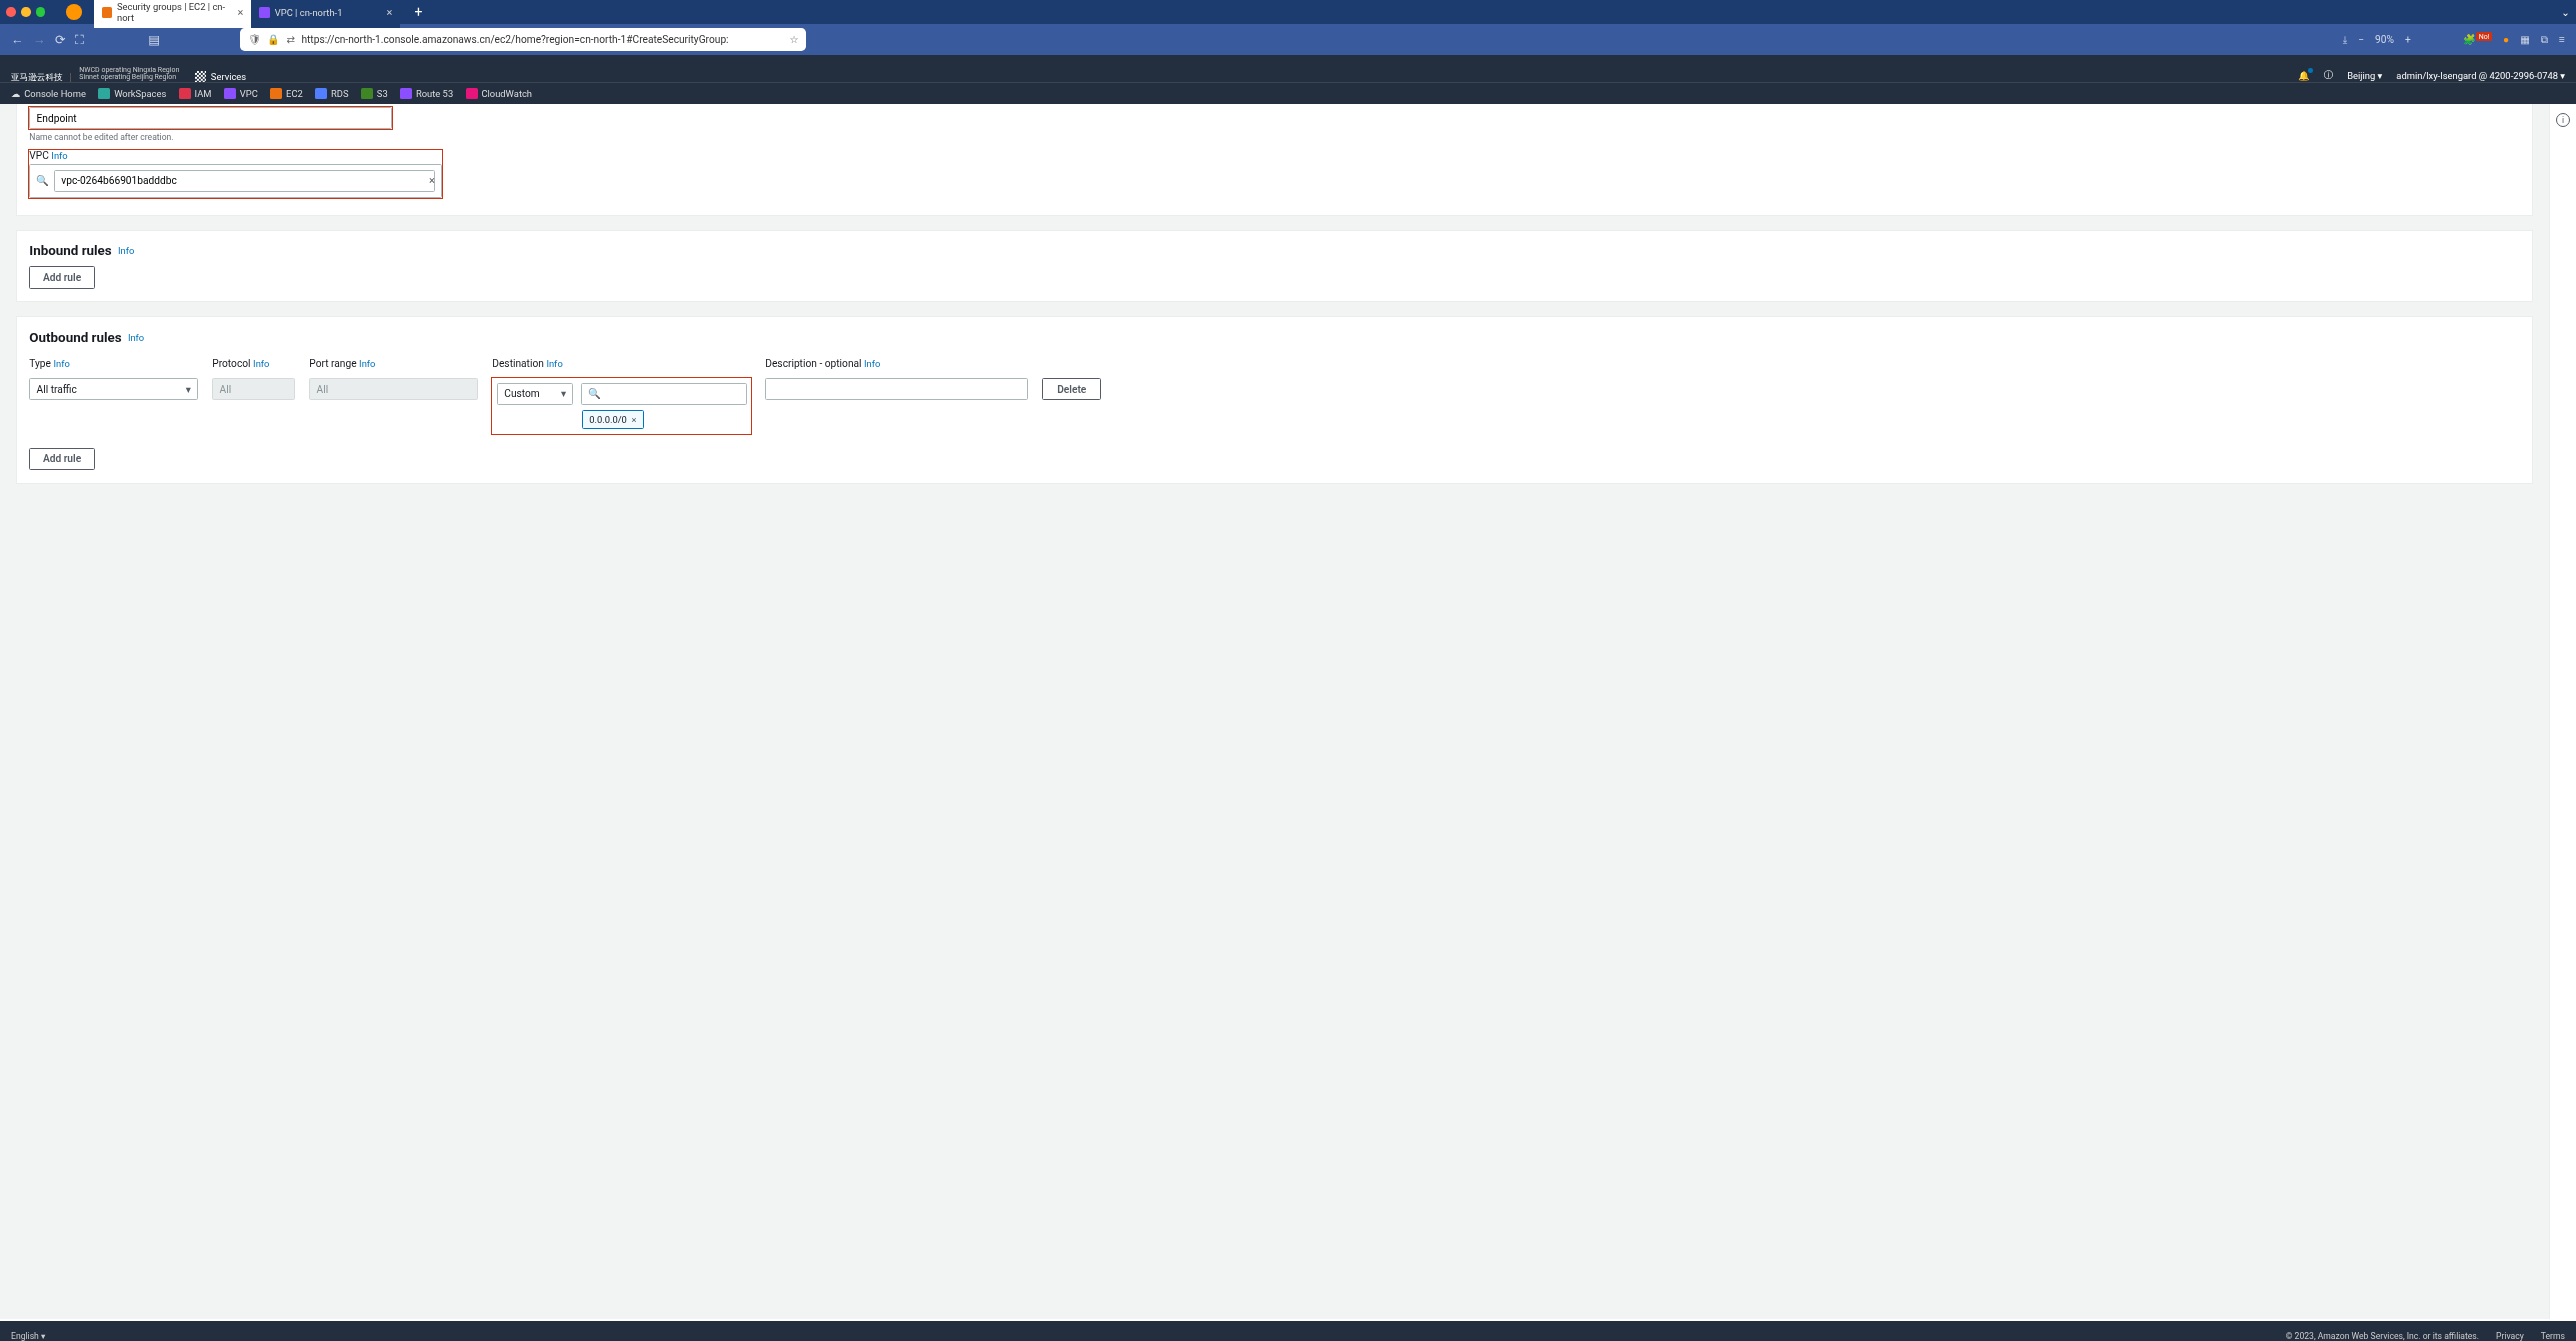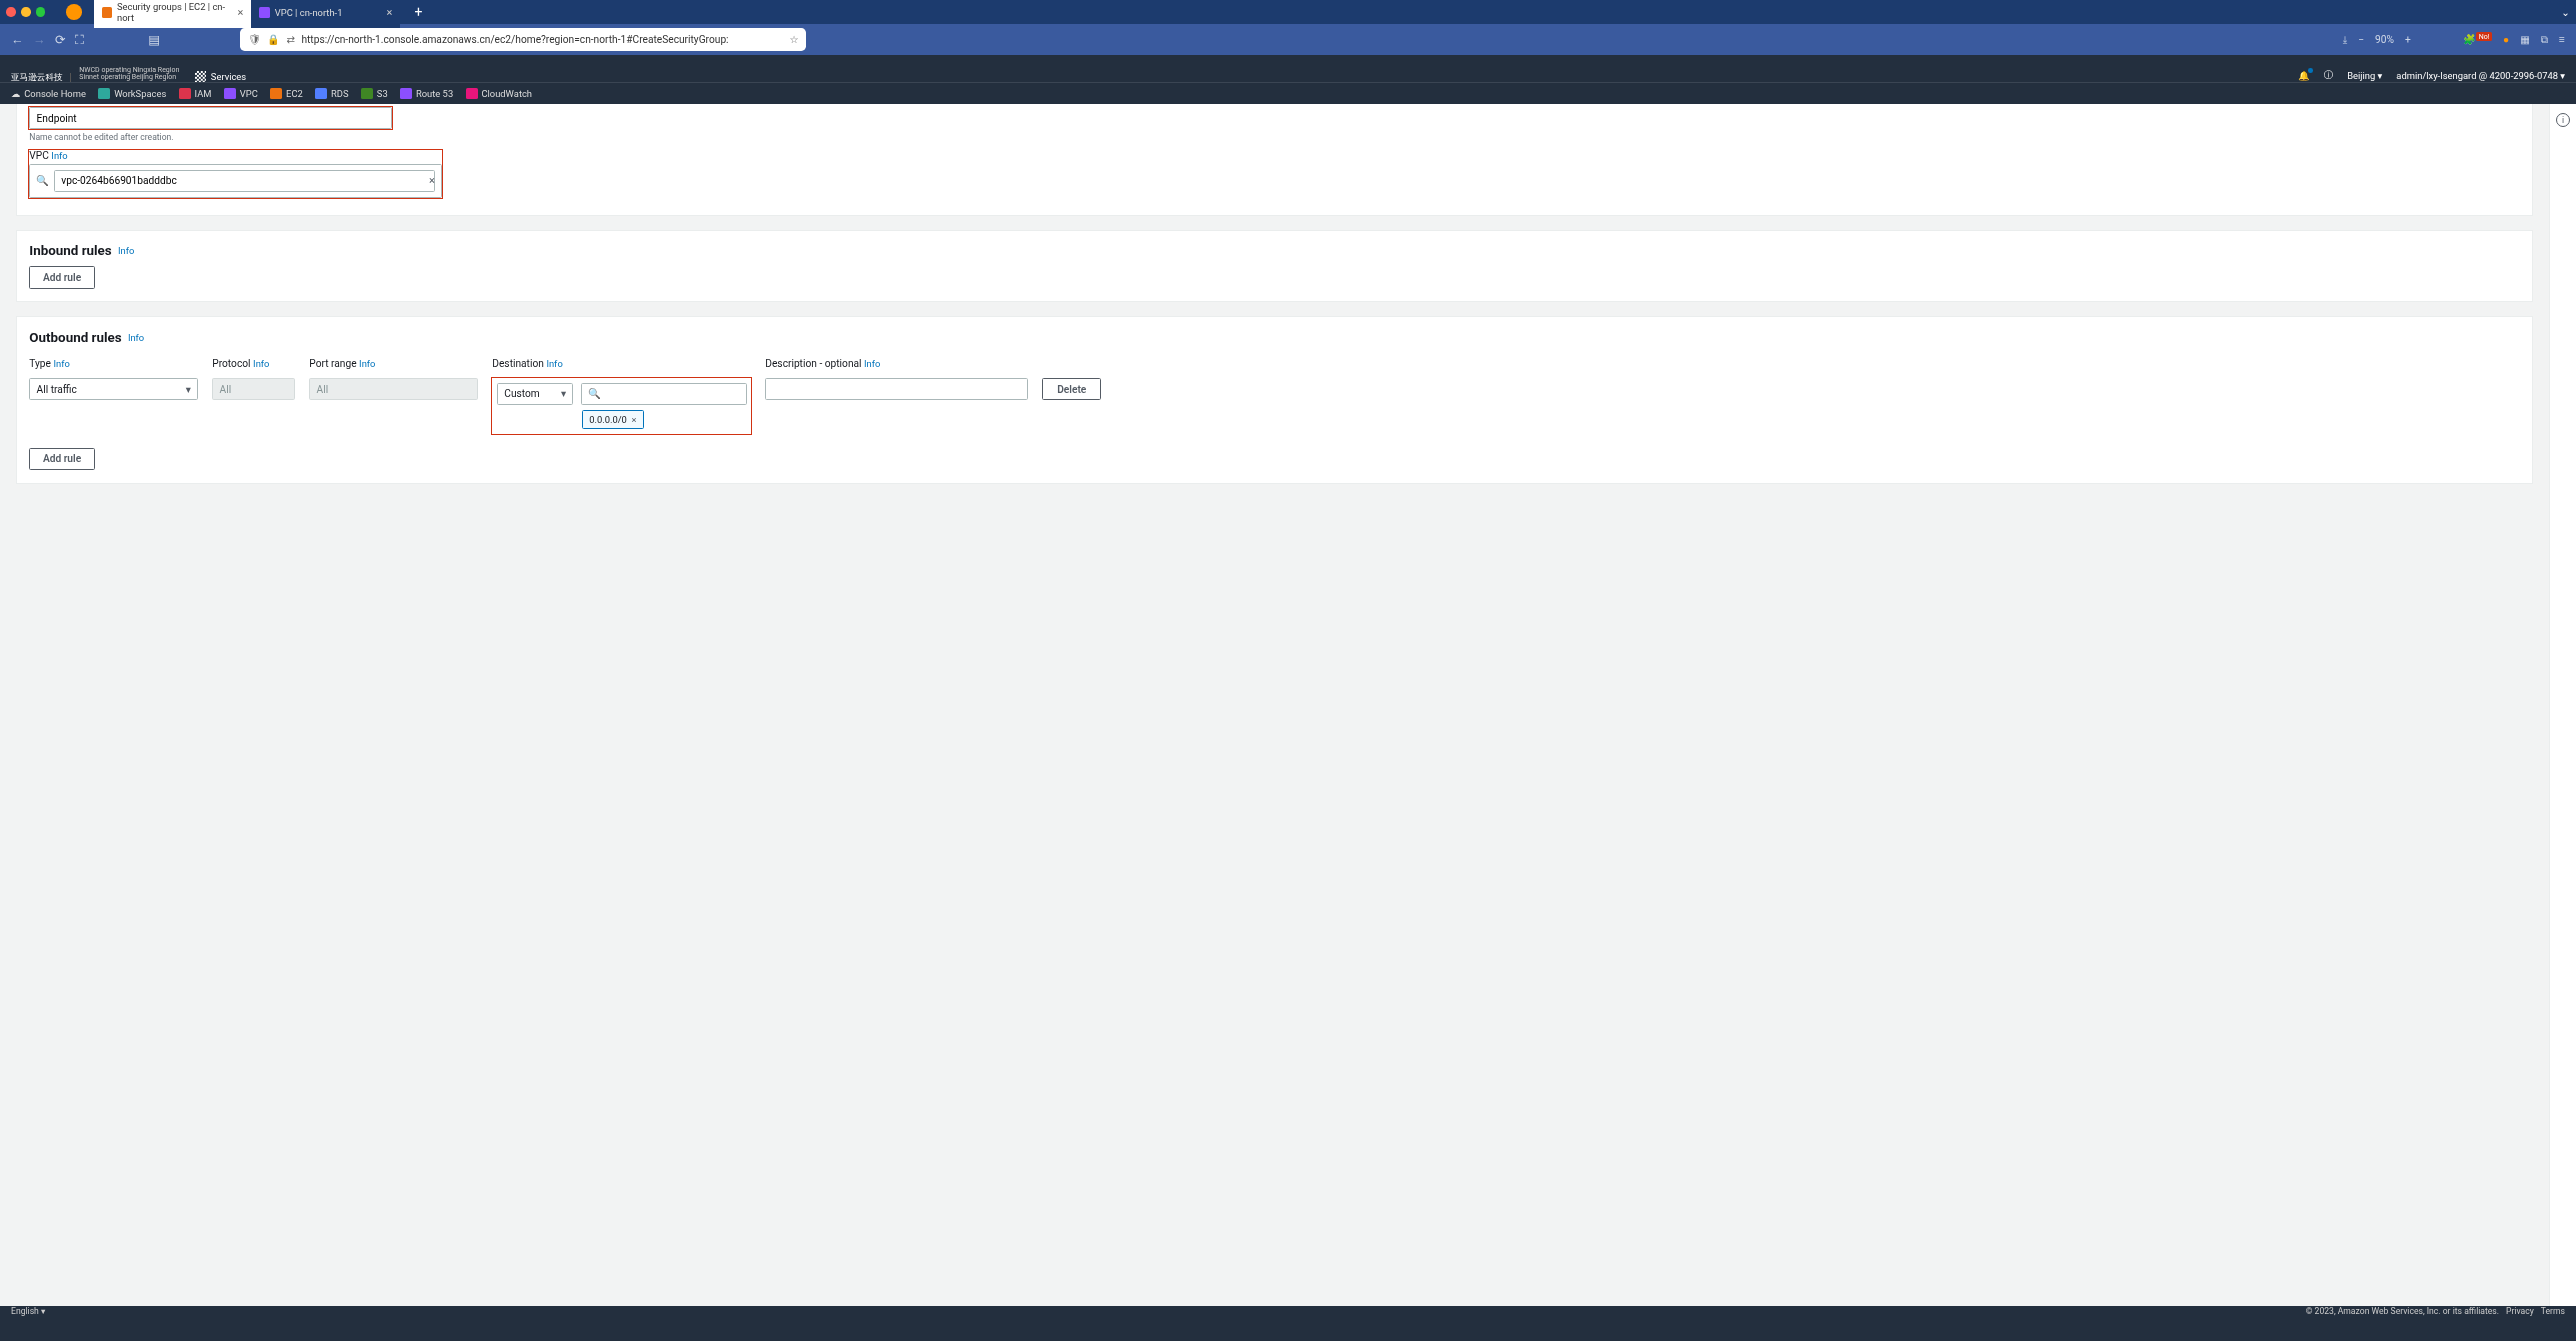--- a/index.html
+++ b/index.html
@@ -64,23 +64,23 @@
 .col-label{font-size:10.2px}
 .dis-input{background:#eaeded;border:0.8px solid #d5dbdb;color:#879596;padding:4.7px 6.3px;border-radius:1.6px;font-size:10.2px}
 .sel{display:flex;align-items:center;justify-content:space-between;width:100%;cursor:pointer}
 .sel .caret{color:#545b64}
 .dest-row{display:flex;gap:7.9px}
 .dest-row .sel{width:77px}
 .dest-row .searchbox{width:167px}
 .chip{border:0.8px solid #0073bb;background:#f1faff;padding:3.1px 6.3px;border-radius:1.6px;font-size:9.4px;display:inline-flex;align-items:center;gap:4.7px;margin-top:4.7px;margin-left:85px}
 .chip .x{cursor:pointer;color:#545b64}
 .redbox{outline:1.6px solid #d13212;outline-offset:0}
-.footer{background:#232f3e;color:#ccc;height:35px;display:flex;align-items:flex-start;padding:0 11px;font-size:8.6px;position:fixed;bottom:0;left:0;right:0}
+.footer{background:#232f3e;color:#ccc;height:20px;display:flex;align-items:flex-end;padding:0 11px;font-size:8.6px;position:fixed;bottom:0;left:0;right:0}
 .footer .lang{cursor:pointer}
-.footer .r{margin-left:auto;display:flex;gap:7px}
+.footer .r{margin-left:auto;display:flex;gap:17px}
 .footer a{color:#ccc;text-decoration:none}
 .side-info{width:27px;background:#fff;border-left:0.8px solid #eaeded;display:flex;justify-content:center;padding-top:9.4px}
 .side-info span{color:#545b64;border:0.8px solid #545b64;border-radius:50%;width:14px;height:14px;display:flex;align-items:center;justify-content:center;font-size:8.6px;cursor:pointer}
 .desc-wrap{display:inline-block}
 .name-wrap{display:inline-block}
 .vpc-wrap{display:inline-block}
 .inbound-msg-wrap{display:inline-block}
 .dest-wrap{display:inline-block}
 </style>
 </head>

